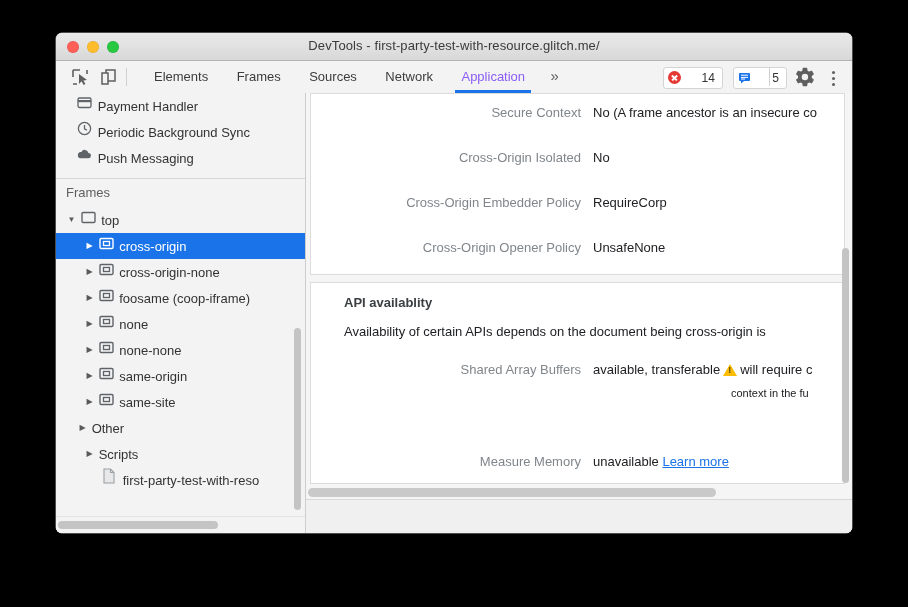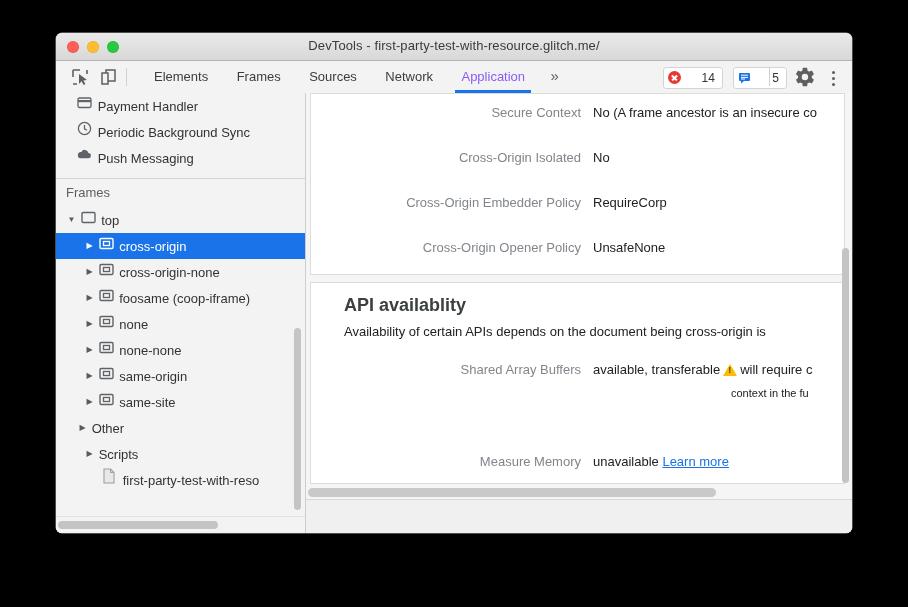--- a/index.html
+++ b/index.html
@@ -144,21 +144,21 @@
   .row-label{
     position:absolute;left:0;width:270px;text-align:right;
     font-size:13px;color:#80868b;top:11px;
   }
   .row-value{
     position:absolute;left:282px;right:-200px;top:11px;
     font-size:13px;color:#202124;white-space:nowrap;
   }
 
   #api-title{
-    position:absolute;left:33px;top:12px;font-size:18px;font-weight:bold;color:#3c4043;
+    position:absolute;left:33px;top:12px;font-size:13px;font-weight:bold;color:#3c4043;
   }
   #api-desc{
     position:absolute;left:33px;top:41px;font-size:13px;color:#202124;white-space:nowrap;
   }
   #sab-row{position:absolute;left:0;top:68px;right:0;height:45px;}
   #sab-cont{
     position:absolute;left:420px;top:104px;font-size:11px;color:#202124;white-space:nowrap;
   }
   #mm-row{position:absolute;left:0;top:160px;right:0;height:30px;}
   .link{color:#1a73e8;text-decoration:underline;cursor:pointer;}

